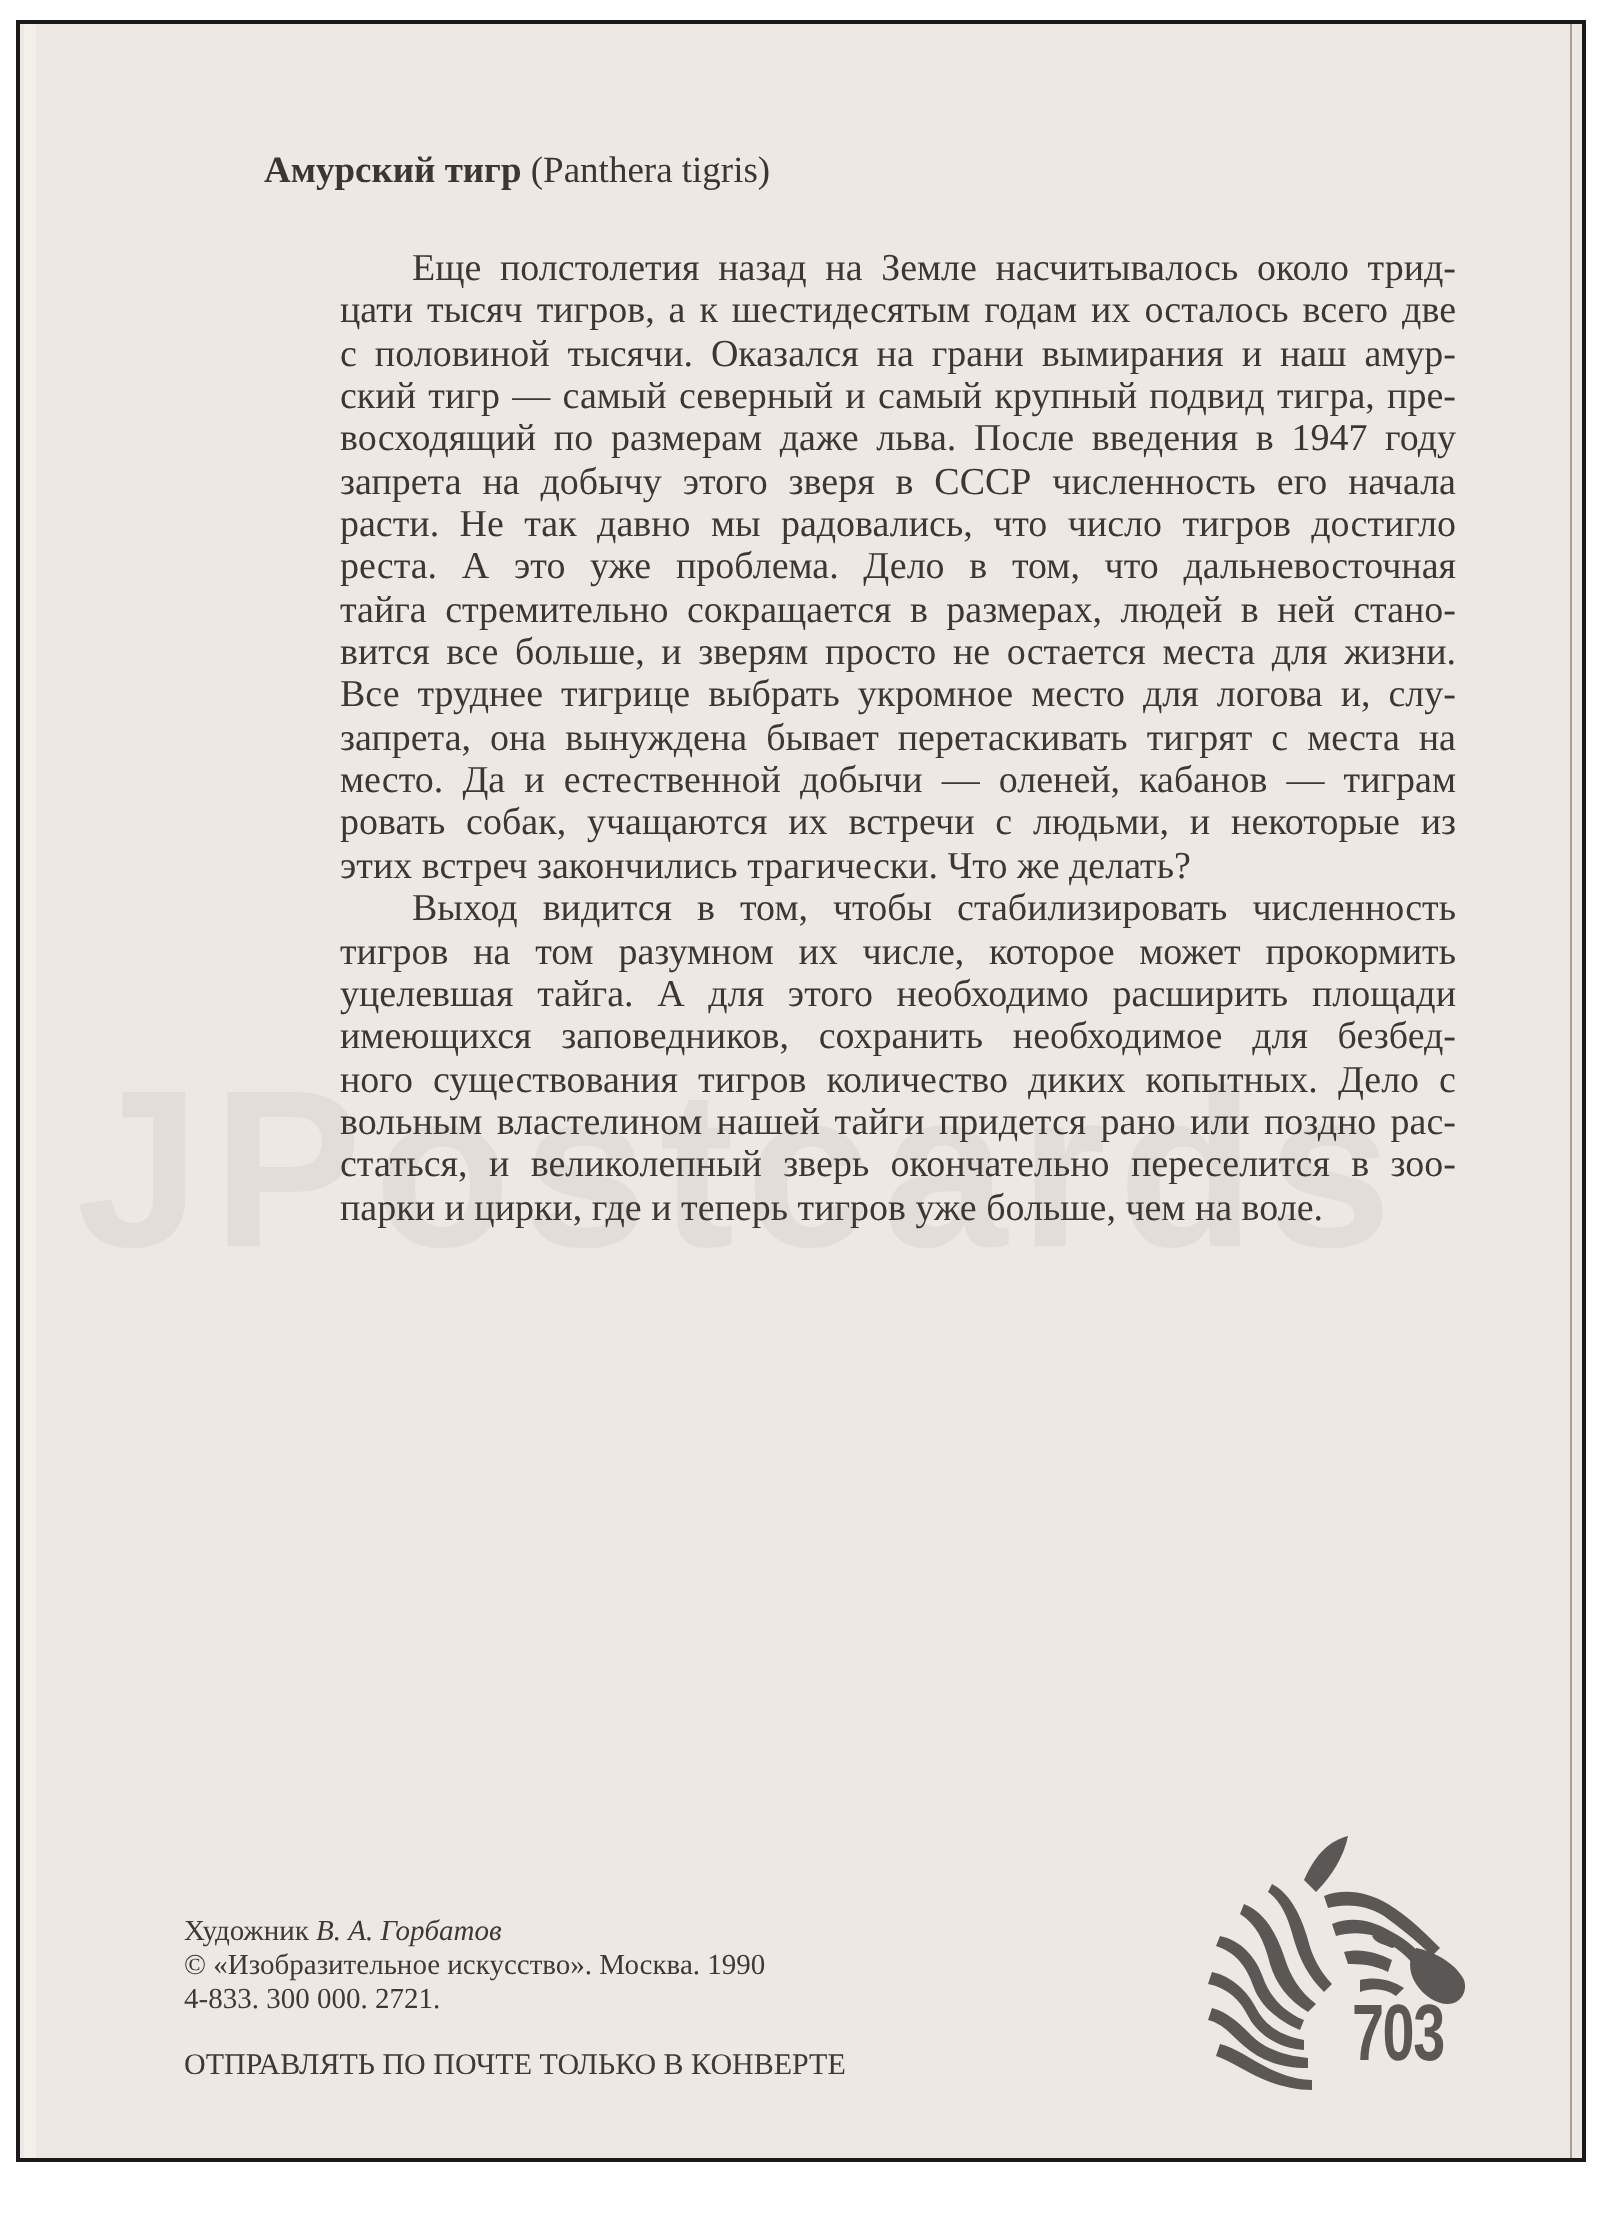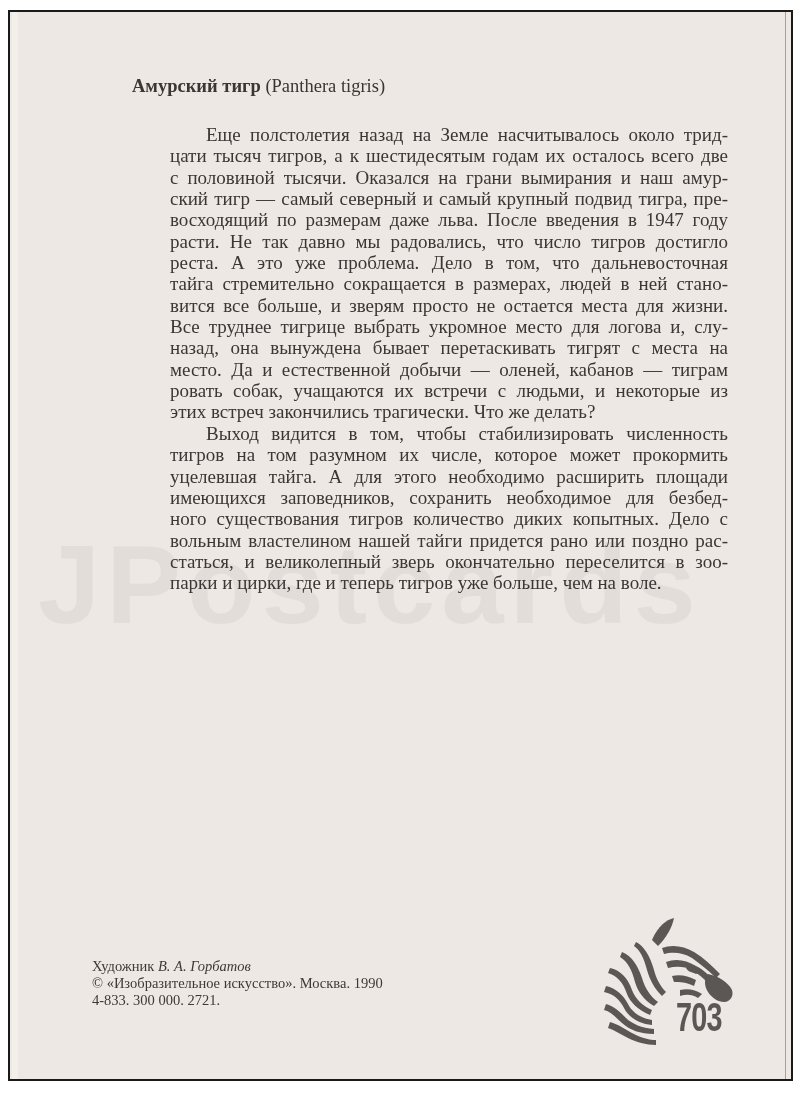--- a/index.html
+++ b/index.html
@@ -150,26 +150,27 @@
     <span class="bold">Амурский тигр</span>
     <span>(Panthera tigris)</span>
   </div>
 
   <div class="body-text">
     <span class="line indent">Еще полстолетия назад на Земле насчитывалось около трид-</span>
     <span class="line">цати тысяч тигров, а к шестидесятым годам их осталось всего две</span>
     <span class="line">с половиной тысячи. Оказался на грани вымирания и наш амур-</span>
     <span class="line">ский тигр — самый северный и самый крупный подвид тигра, пре-</span>
     <span class="line">восходящий по размерам даже льва. После введения в 1947 году</span>
+    <span class="line">запрета на добычу этого зверя в СССР численность его начала</span>
     <span class="line">расти. Не так давно мы радовались, что число тигров достигло</span>
     <span class="line">реста. А это уже проблема. Дело в том, что дальневосточная</span>
     <span class="line">тайга стремительно сокращается в размерах, людей в ней стано-</span>
     <span class="line">вится все больше, и зверям просто не остается места для жизни.</span>
     <span class="line">Все труднее тигрице выбрать укромное место для логова и, слу-</span>
-    <span class="line">назад, она вынуждена бывает перетаскивать тигрят с места на</span>
+    <span class="line">запрета, она вынуждена бывает перетаскивать тигрят с места на</span>
     <span class="line">место. Да и естественной добычи — оленей, кабанов — тиграм</span>
     <span class="line">ровать собак, учащаются их встречи с людьми, и некоторые из</span>
     <span class="line last">этих встреч закончились трагически. Что же делать?</span>
 
     <span class="line indent">Выход видится в том, чтобы стабилизировать численность</span>
     <span class="line">тигров на том разумном их числе, которое может прокормить</span>
     <span class="line">уцелевшая тайга. А для этого необходимо расширить площади</span>
     <span class="line">имеющихся заповедников, сохранить необходимое для безбед-</span>
     <span class="line">ного существования тигров количество диких копытных. Дело с</span>
     <span class="line">вольным властелином нашей тайги придется рано или поздно рас-</span>
@@ -179,20 +180,21 @@
 
   <div class="credits">
     <span class="line">
       <span>Художник</span>
       <span class="italic">В. А. Горбатов</span>
     </span>
     <span class="line">© «Изобразительное искусство». Москва. 1990</span>
     <span class="line">4-833. 300 000. 2721.</span>
   </div>
 
+  <div class="mail-note">ОТПРАВЛЯТЬ ПО ПОЧТЕ ТОЛЬКО В КОНВЕРТЕ</div>
 
   <svg class="logo" viewBox="0 0 140 135" xmlns="http://www.w3.org/2000/svg">
     <g fill="#5b5754">
 
       <path d="M52 28 C58 14 66 8 74 6 C72 16 66 26 58 34 Z"></path>
 
       <path d="M36 30 C44 34 50 44 54 58 C56 66 60 74 66 80 L62 84 C54 76 50 68 47 58 C44 46 40 38 34 34 Z"></path>
       <path d="M22 40 C32 44 38 54 42 66 C45 76 50 84 58 90 L54 94 C44 88 38 80 35 70 C32 58 28 50 20 45 Z"></path>
       <path d="M10 56 C20 58 28 66 32 78 C35 86 42 94 52 98 L50 103 C38 98 30 90 27 82 C23 70 17 64 8 61 Z"></path>
       <path d="M6 74 C16 76 24 84 28 92 C32 100 40 106 52 108 L52 113 C38 112 28 104 24 96 C20 88 14 82 4 80 Z"></path>

